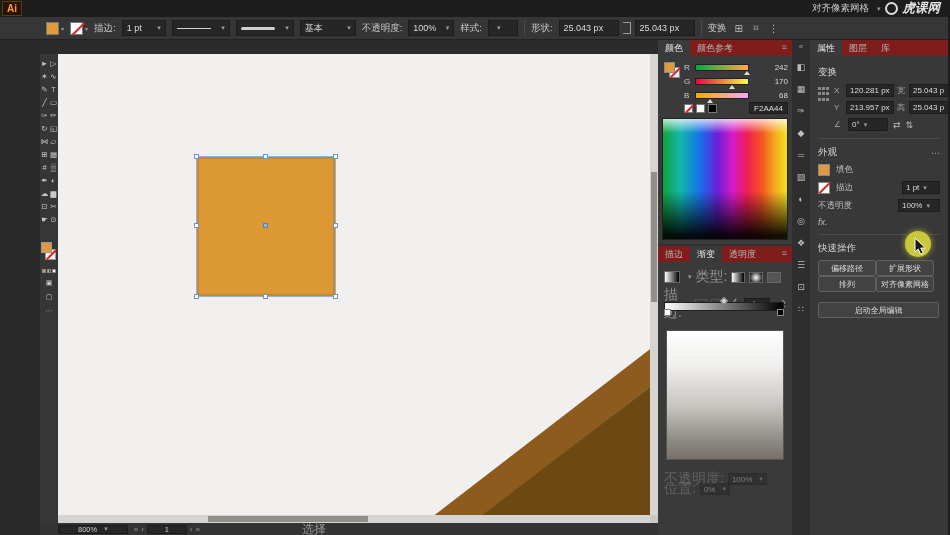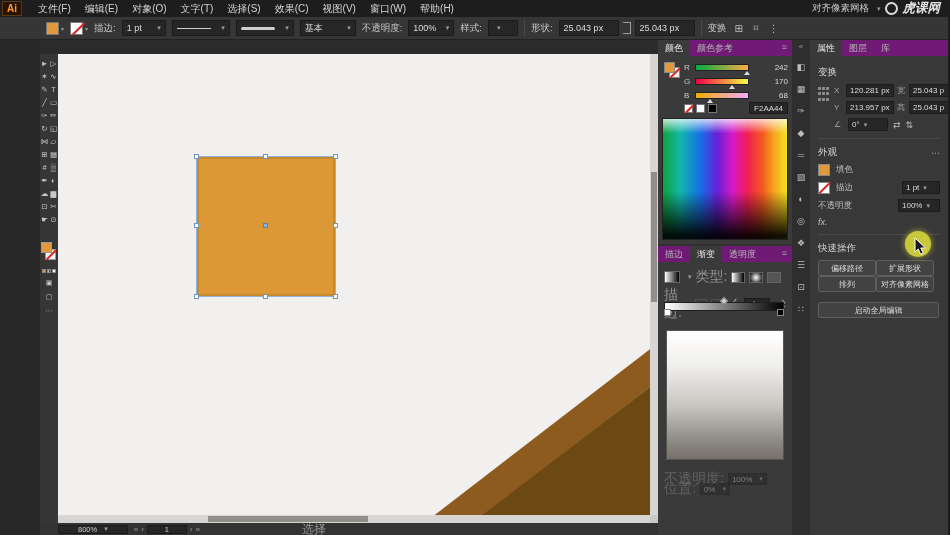--- a/index.html
+++ b/index.html
@@ -63,21 +63,21 @@
 
   
   .statusbar{position:absolute;left:40px;top:523px;width:618px;height:12px;background:#333;display:flex;align-items:center;gap:6px;padding-left:18px;}
   .sb-field{height:9px;background:#262626;border:1px solid #1c1c1c;color:#ccc;font-size:7.5px;display:flex;align-items:center;gap:3px;padding:0 19px;}
   .sb-nav{display:flex;align-items:center;gap:3px;color:#9a9a9a;font-size:8px;}
   .sb-tool{color:#9a9a9a;font-size:12px;margin-left:96px;}
 
   
   .panelcol{position:absolute;left:658px;top:40px;width:134px;height:495px;background:#303030;}
   .pgroup{position:absolute;left:0;width:134px;background:#3a3a3a;}
-  .ptabrow{height:16px;background:#701a75;display:flex;align-items:stretch;text-align:right;}
+  .ptabrow{height:16px;background:#7f1d1d;display:flex;align-items:stretch;text-align:right;}
   .ptab{font-size:9px;color:#b5b5b5;padding:2px 7px;display:flex;align-items:center;white-space:nowrap;}
   .ptab.active{background:#3a3a3a;color:#e8e8e8;}
   .pmenu{margin-left:auto;color:#9a9a9a;font-size:9px;padding:2px 5px;}
   .color-body{position:relative;height:62px;}
   .proxy-fill{position:absolute;left:6px;top:6px;width:11px;height:11px;background:#E09A3C;border:1px solid #888;z-index:2;}
   .proxy-stroke{position:absolute;left:11px;top:11px;width:11px;height:11px;background:#eee;border:1px solid #888;}
   .proxy-stroke::after{content:"";position:absolute;left:-2px;top:4px;width:14px;height:1.5px;background:#d22;transform:rotate(-45deg);}
   #channels{position:absolute;left:26px;top:4px;width:104px;}
   .chan-row{display:flex;align-items:center;height:14px;gap:4px;}
   .chan-label{color:#c8c8c8;font-size:8px;width:7px;}
@@ -148,31 +148,20 @@
   .halo{position:absolute;left:905px;top:231px;width:26px;height:26px;border-radius:50%;background:#c9c73a;box-shadow:0 0 6px rgba(200,198,58,.8);}
   .cursor{position:absolute;left:914px;top:237px;}
 </style>
 </head>
 <body>
 
 <div id="app">
 
   <div class="menubar">
     <div class="ai-logo">Ai</div>
-    <div class="menus" id="menu-items">
-        <div class="menu-item">文件(F)</div>
-        <div class="menu-item">编辑(E)</div>
-        <div class="menu-item">对象(O)</div>
-        <div class="menu-item">文字(T)</div>
-        <div class="menu-item">选择(S)</div>
-        <div class="menu-item">效果(C)</div>
-        <div class="menu-item">视图(V)</div>
-        <div class="menu-item">窗口(W)</div>
-        <div class="menu-item">帮助(H)</div>
-      </div>
     <div class="workspace">
       <span>对齐像素网格</span>
       <span class="caret">▾</span>
     </div>
     <div class="watermark">
       <span class="wm-circle"></span>
       <span>虎课网</span>
     </div>
   </div>
 

